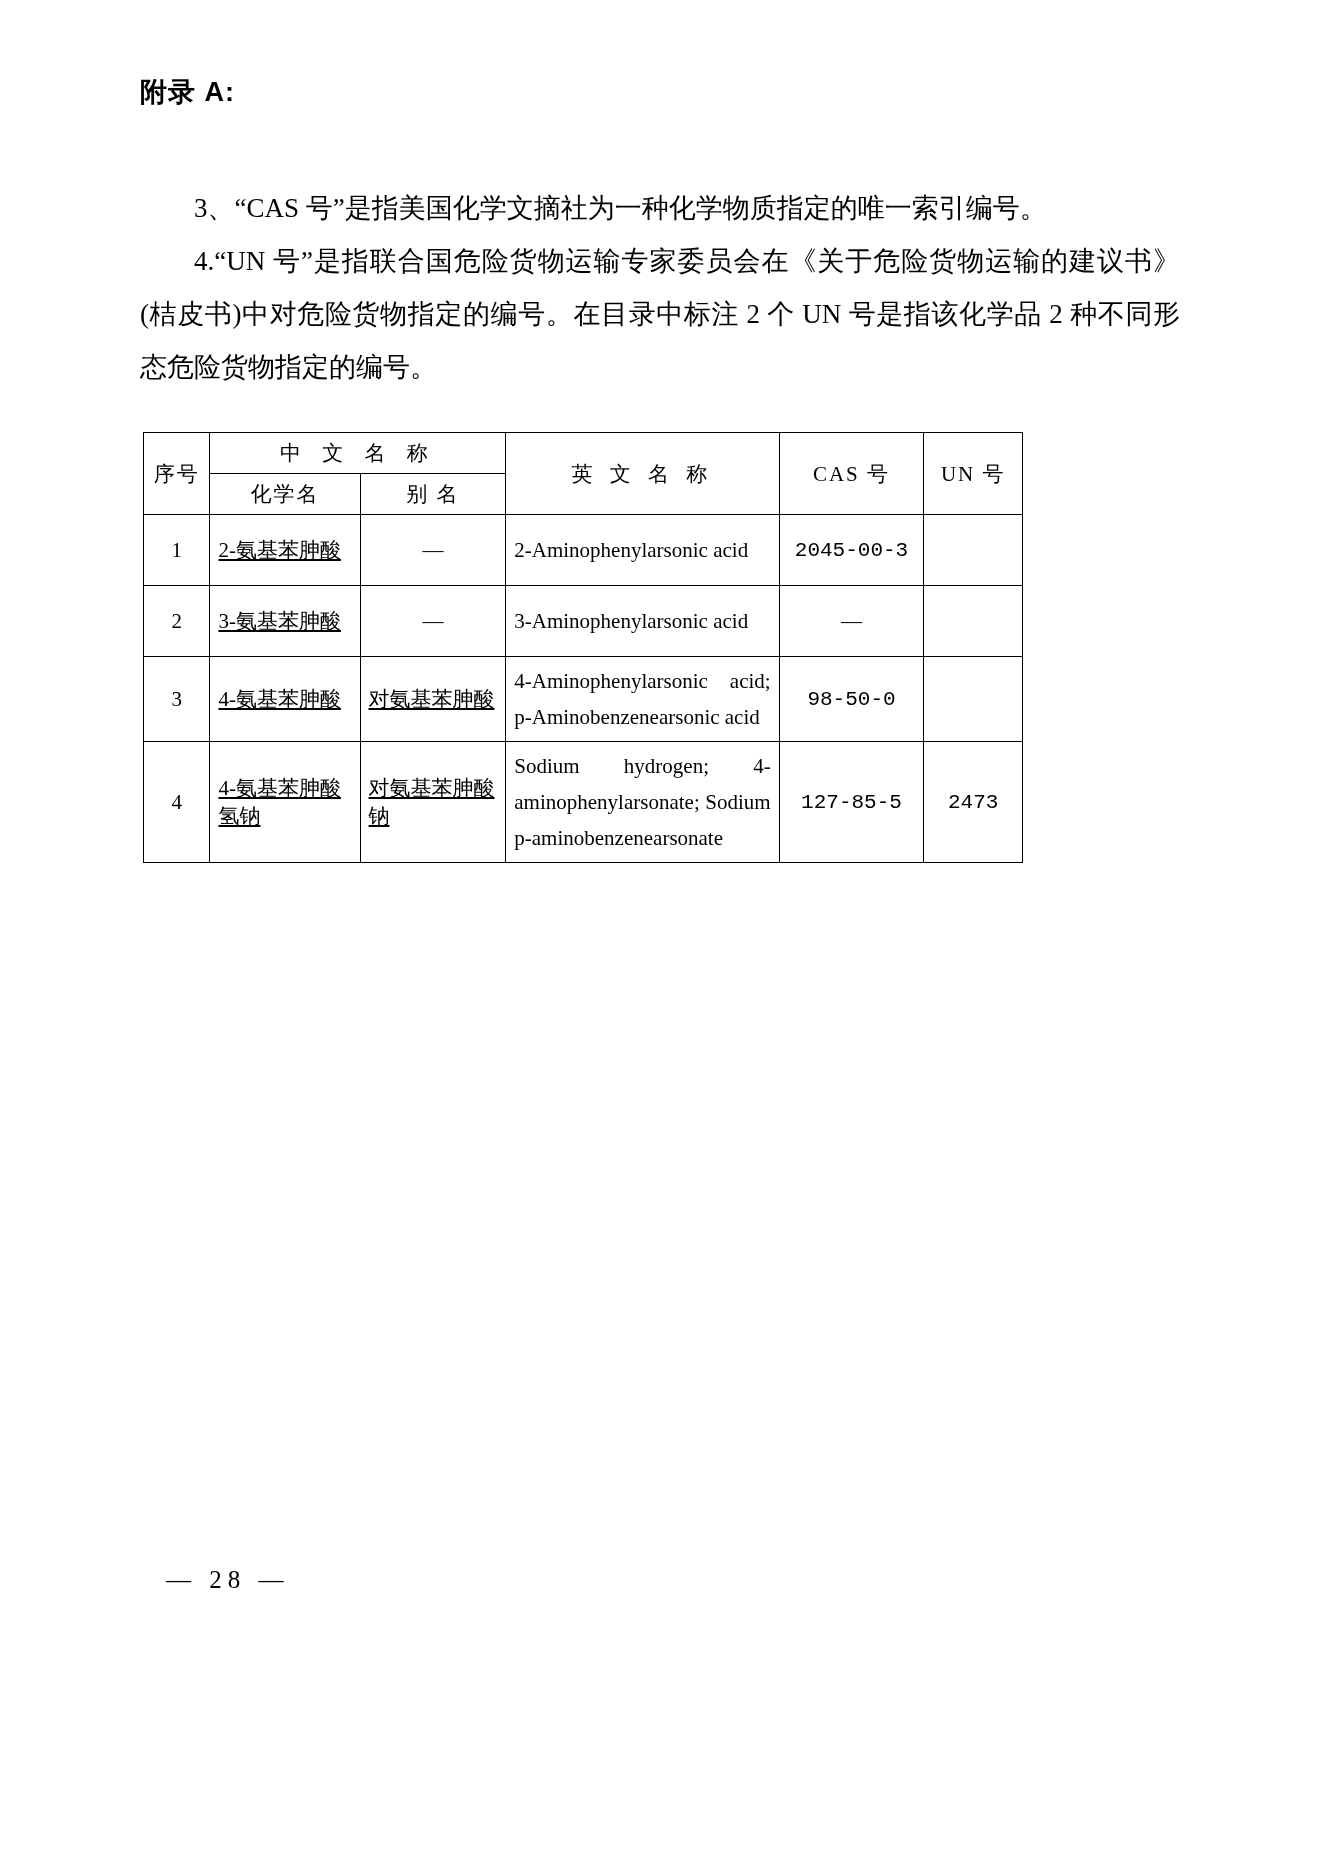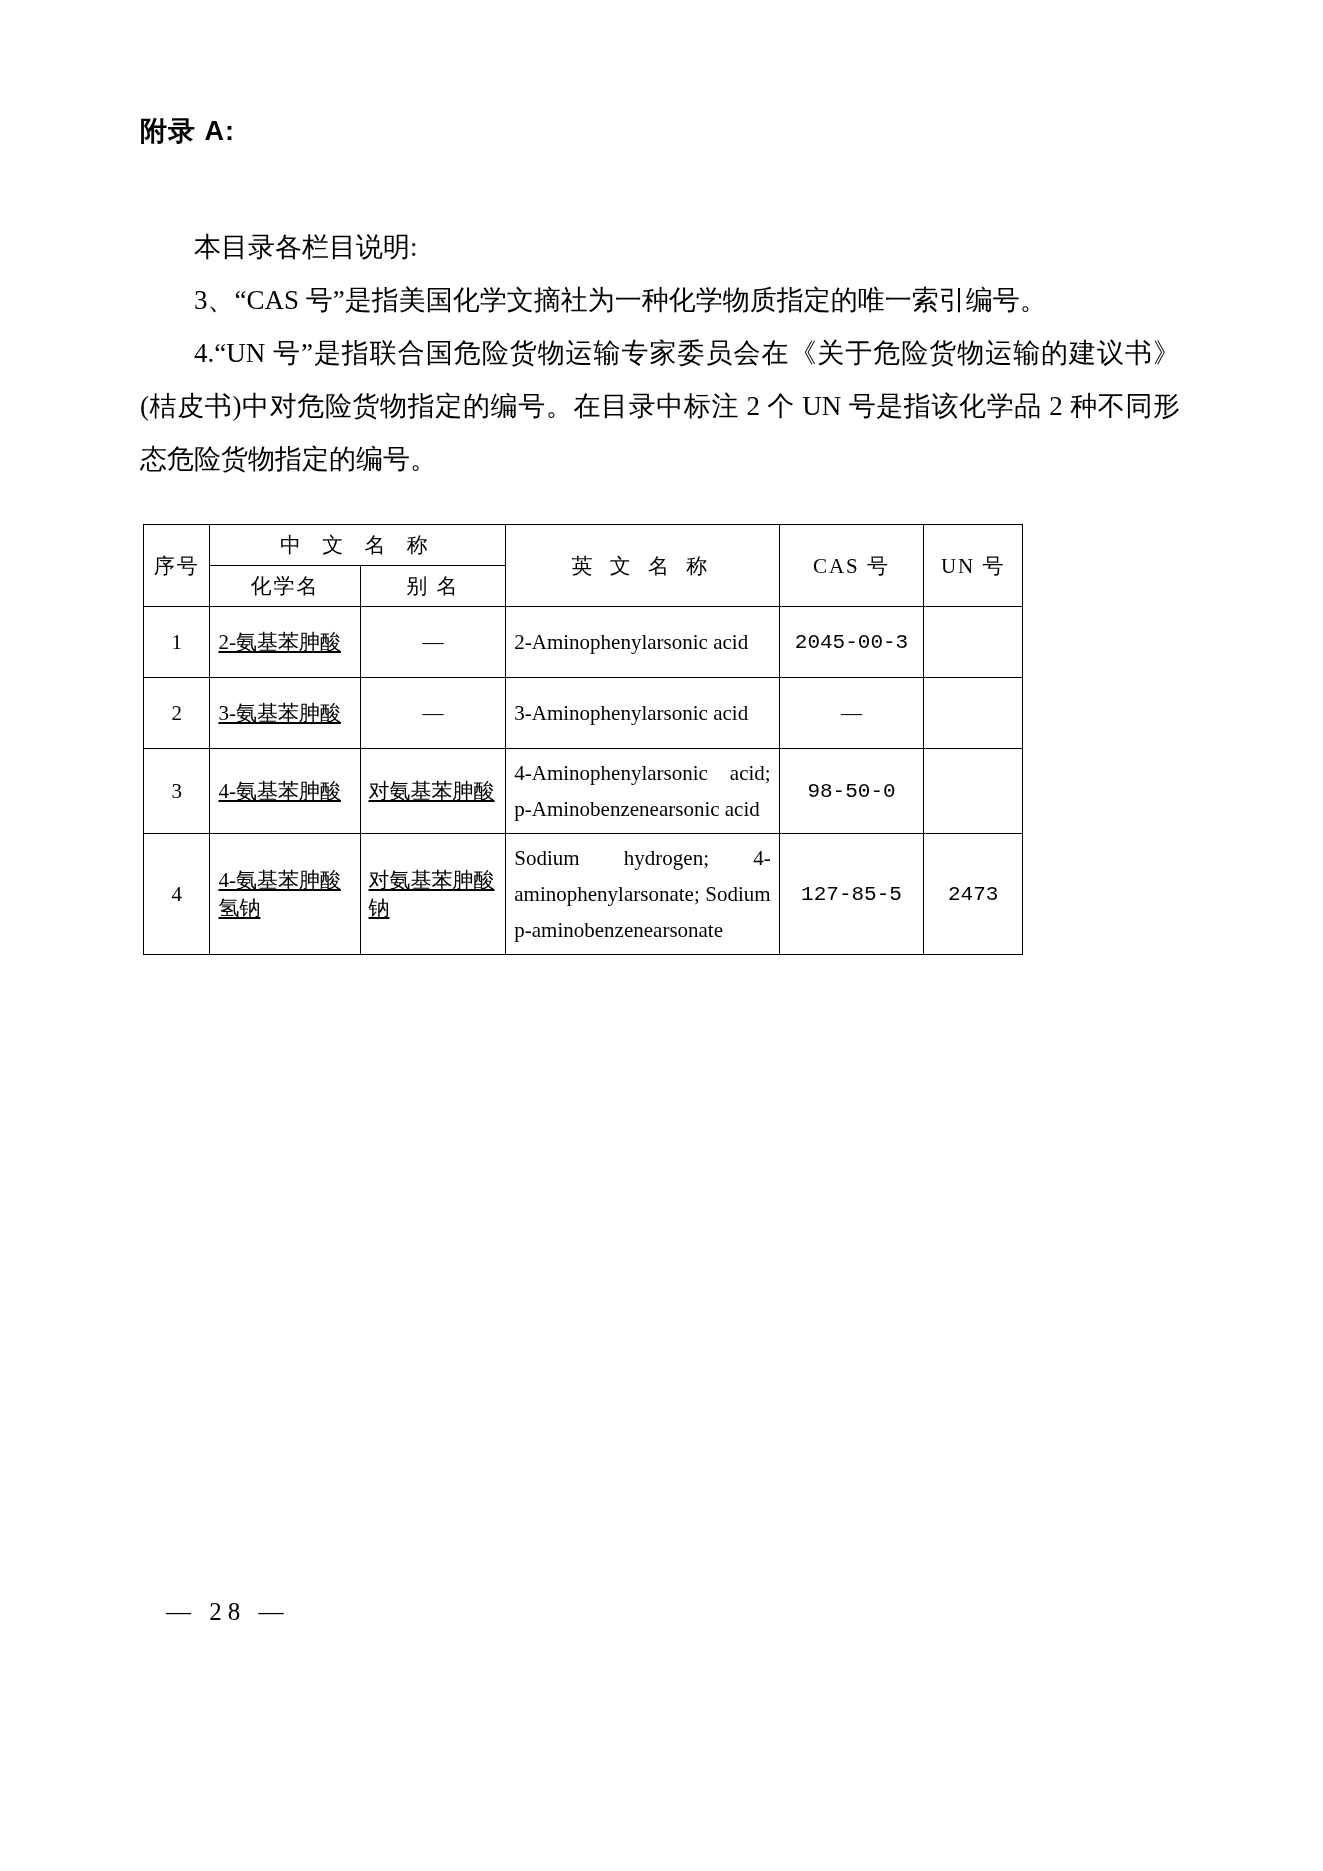--- a/index.html
+++ b/index.html
@@ -20,21 +20,21 @@
     position: absolute;
     left: 140px;
     top: 0;
     width: 1040px;
   }
   .appendix-title {
     font-family: "Liberation Sans", sans-serif;
     font-weight: bold;
     font-size: 27px;
     letter-spacing: 1px;
-    margin-top: 113px;
+    margin-top: 74px;
     margin-bottom: 0;
   }
   .intro {
     margin-top: 72px;
   }
   .para {
     font-size: 27px;
     line-height: 53px;
     text-align: justify;
     text-justify: inter-ideograph;
@@ -104,36 +104,35 @@
     text-align: center;
   }
   td.dash {
     text-align: center;
     font-size: 21px;
   }
   .row-tall td { height: 58px; }
   .page-number {
     position: absolute;
     left: 166px;
-    top: 1598px;
+    top: 1566px;
     font-size: 25px;
     letter-spacing: 6px;
     font-family: "Liberation Serif", serif;
   }
 </style>
 </head>
 <body>
 
 <div class="page">
   <div class="content">
 
     <div class="appendix-title">附录 A:</div>
 
     <div class="intro">
-      <p class="para indent">本目录各栏目说明:</p>
       <p class="para indent">3、“CAS 号”是指美国化学文摘社为一种化学物质指定的唯一索引编号。</p>
       <p class="para indent">4.“UN 号”是指联合国危险货物运输专家委员会在《关于危险货物运输的建议书》(桔皮书)中对危险货物指定的编号。在目录中标注 2 个 UN 号是指该化学品 2 种不同形态危险货物指定的编号。</p>
     </div>
 
     <table class="catalog">
       <colgroup>
         <col class="col-no">
         <col class="col-chem">
         <col class="col-alias">
         <col class="col-en">

